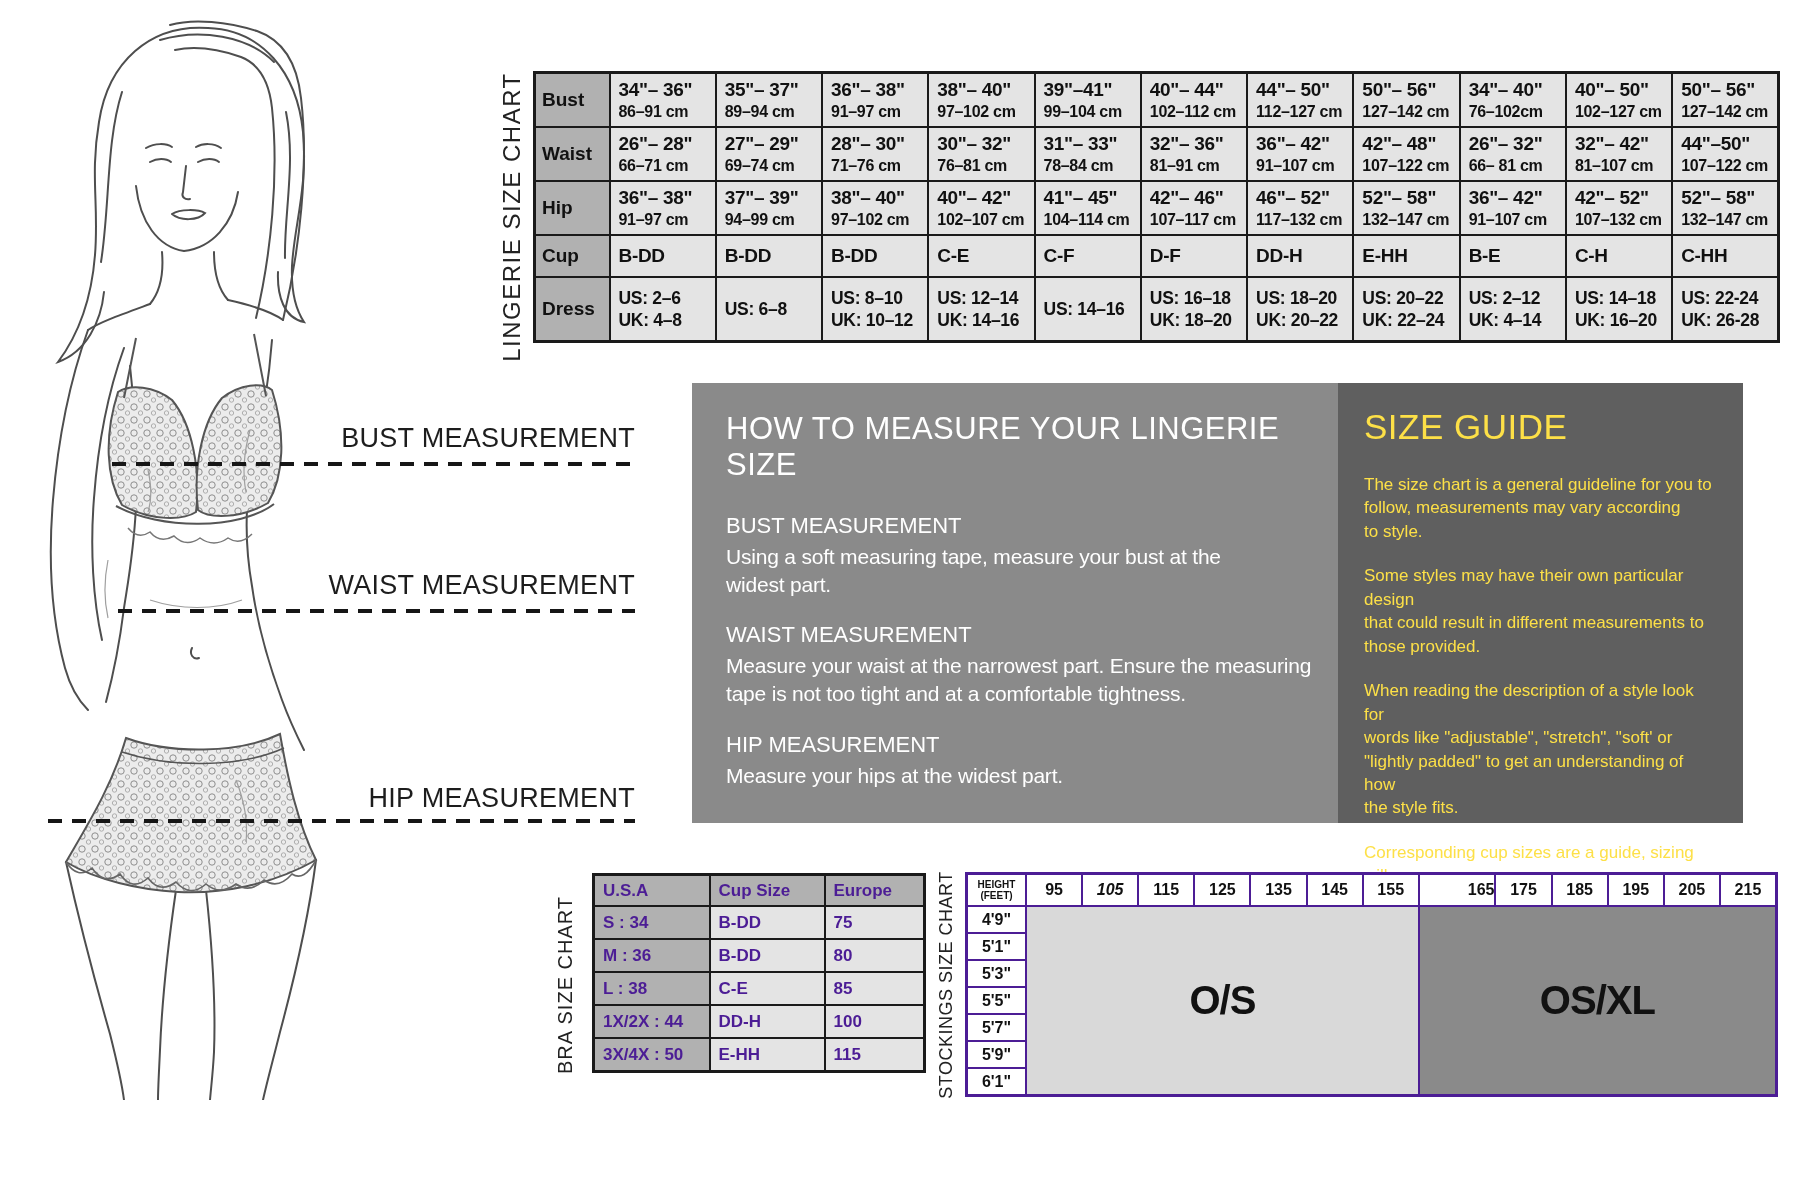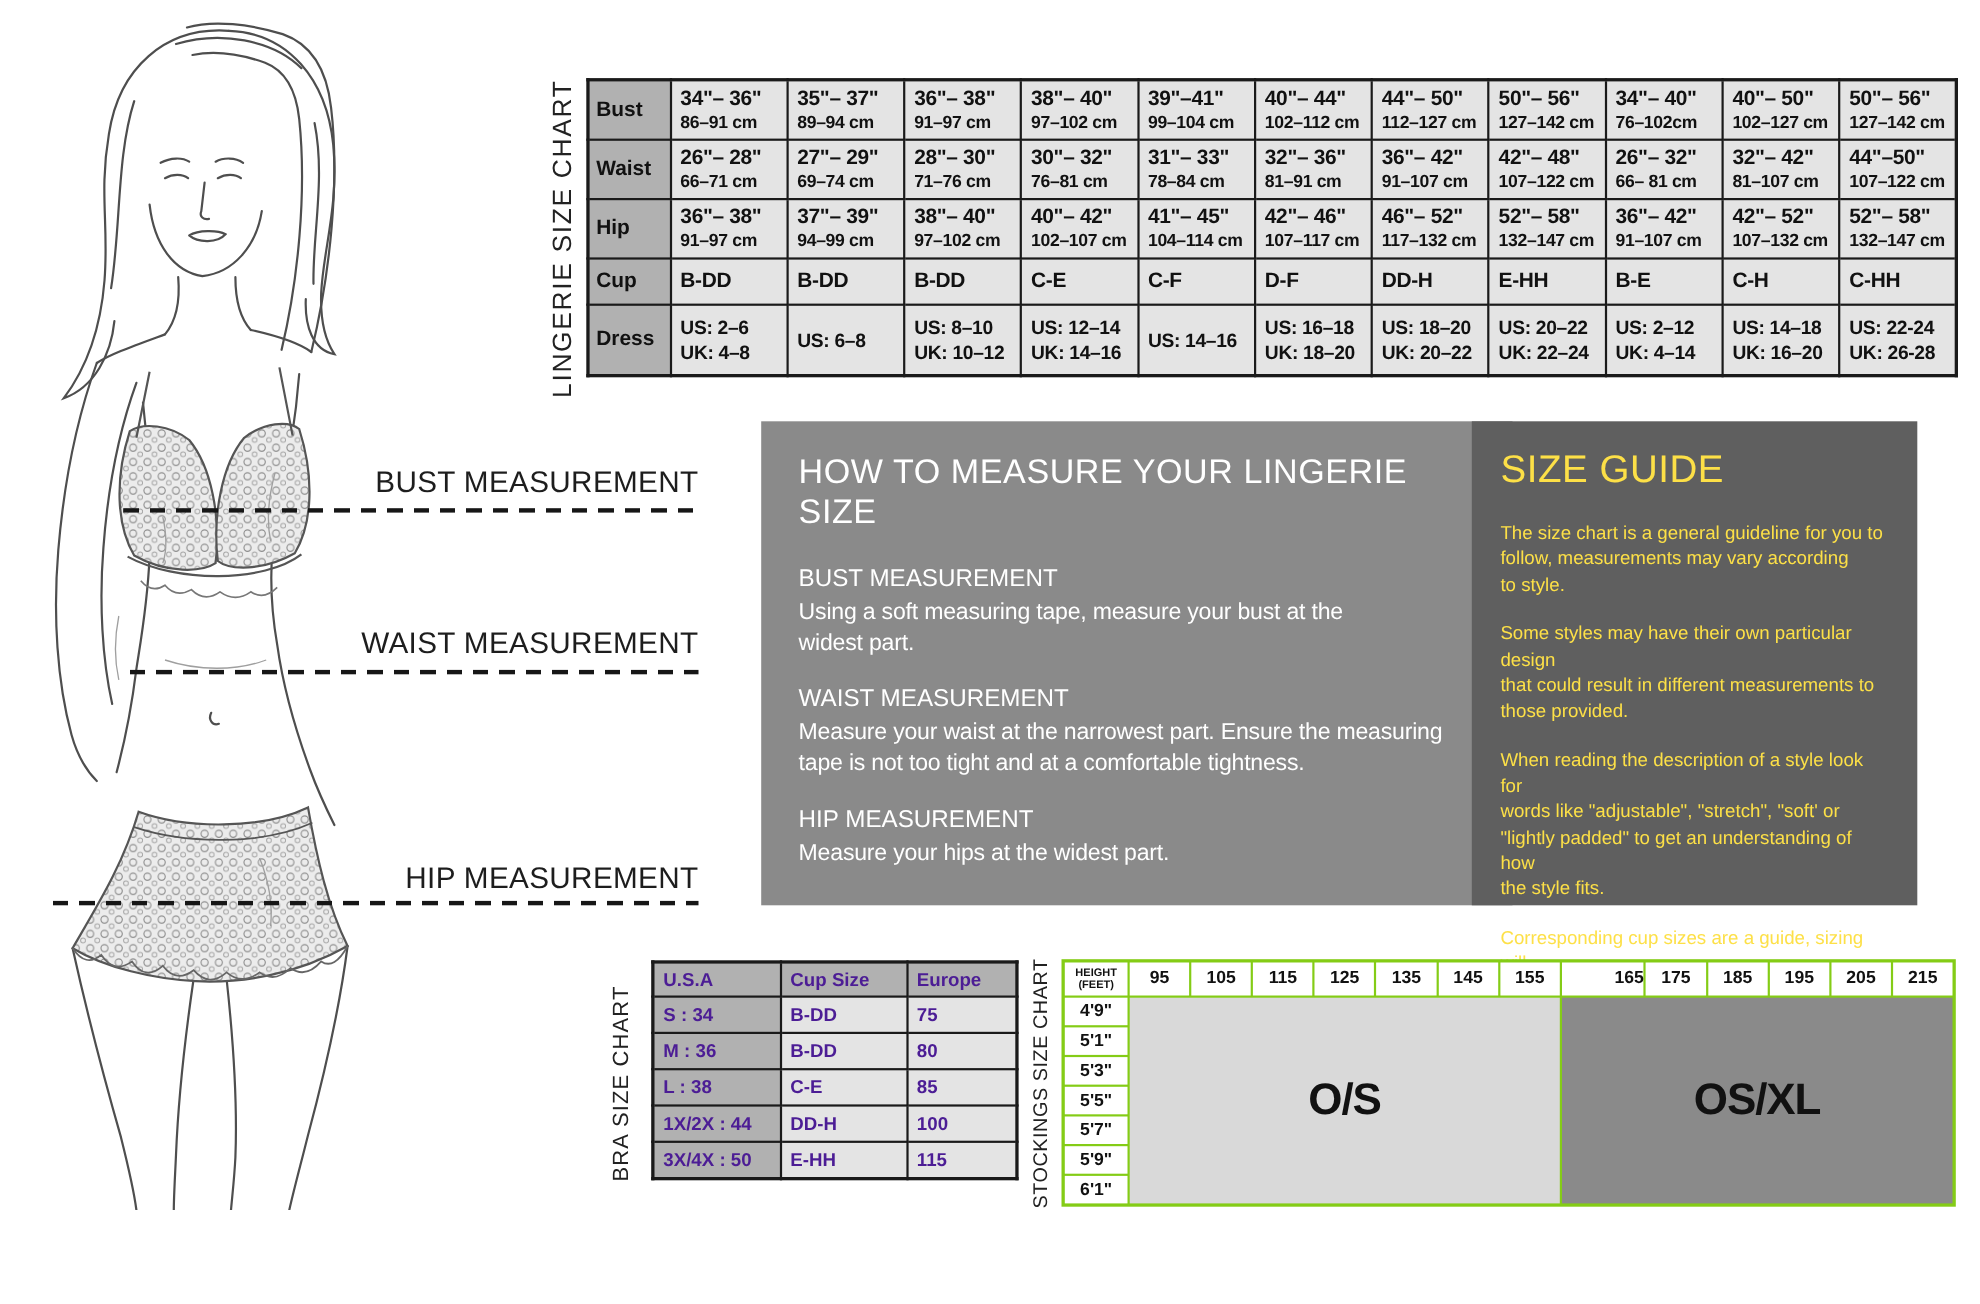--- a/index.html
+++ b/index.html
@@ -58,21 +58,21 @@
   .bra-table{position:absolute;left:592px;top:873px;width:331px;border-collapse:collapse;
              table-layout:fixed;border:3px solid #1a1a1a;}
   .bra-table th,.bra-table td{border:2px solid #1a1a1a;text-align:left;padding:2px 8px;
              font-size:17px;font-weight:bold;color:#4c1d95;}
   .bra-table th{background:#b1b1b1;}
   .bra-table td{background:#e4e4e4;}
   .bra-header-row th{height:25px;}
   .bra-row th,.bra-row td{height:27px;}
 
   
-  .st-grid{position:absolute;left:965px;top:872px;width:813px;height:225px;background:#84cc16;
+  .st-grid{position:absolute;left:965px;top:872px;width:813px;height:225px;background:#4c1d95;
            padding:3px;display:grid;grid-template-columns:57px repeat(13,1fr);
            grid-template-rows:30px repeat(7,1fr);gap:2px;box-sizing:border-box;}
   .st-cell{background:#fff;display:flex;align-items:center;justify-content:center;
            font-weight:bold;color:#111;}
   .st-corner{flex-direction:column;font-size:10px;line-height:1.15;text-align:center;}
   .st-weight{font-size:16px;}
   .st-height{font-size:16px;}
   .st-region{display:flex;align-items:center;justify-content:center;font-size:40px;
              font-weight:bold;color:#111;letter-spacing:-1px;}
   .st-region.light{background:#d9d9d9;}
@@ -476,21 +476,21 @@
         </tr>
       </tbody>
   </table>
 
   <div class="st-grid">
       <div class="st-cell st-corner" style="grid-area: 1 / 1;">
         <div>HEIGHT</div>
         <div>(FEET)</div>
       </div>
       <div class="st-cell st-weight" style="grid-area: 1 / 2;">95</div>
-      <div class="st-cell st-weight" style="grid-area: 1 / 3;">105</div>
+      <div class="st-cell st-weight" style="grid-area: 1 / 3; font-style: italic;">105</div>
       <div class="st-cell st-weight" style="grid-area: 1 / 4;">115</div>
       <div class="st-cell st-weight" style="grid-area: 1 / 5;">125</div>
       <div class="st-cell st-weight" style="grid-area: 1 / 6;">135</div>
       <div class="st-cell st-weight" style="grid-area: 1 / 7;">145</div>
       <div class="st-cell st-weight" style="grid-area: 1 / 8;">155</div>
       <div class="st-cell st-weight" style="grid-area: 1 / 9; padding-left: 48px;">165</div>
       <div class="st-cell st-weight" style="grid-area: 1 / 10; text-align: right;">175</div>
       <div class="st-cell st-weight" style="grid-area: 1 / 11;">185</div>
       <div class="st-cell st-weight" style="grid-area: 1 / 12;">195</div>
       <div class="st-cell st-weight" style="grid-area: 1 / 13;">205</div>

